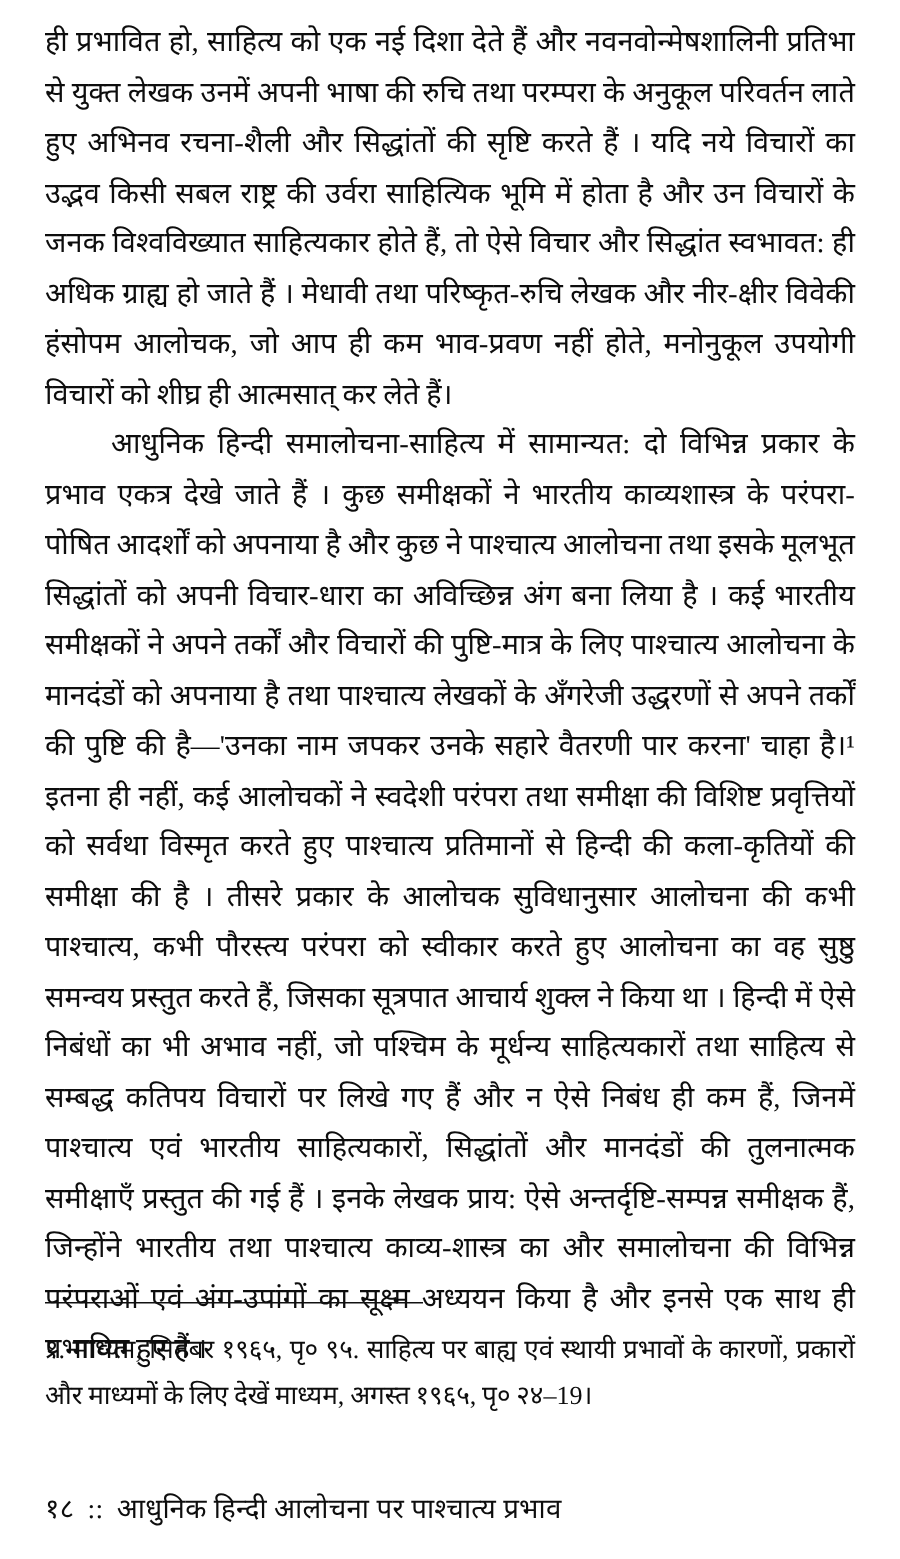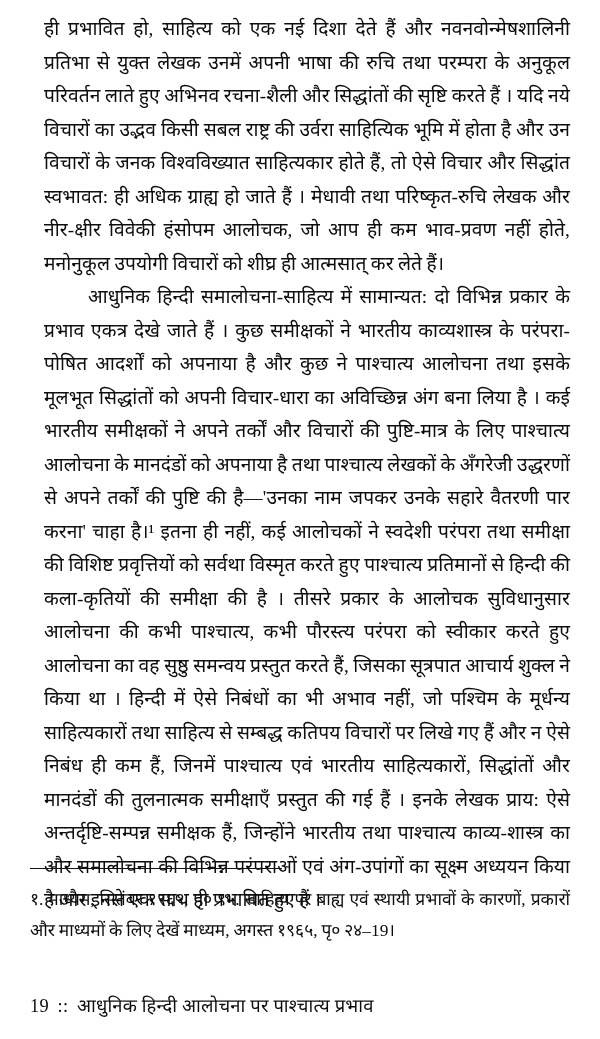--- a/index.html
+++ b/index.html
@@ -12,21 +12,21 @@
     height: 1039px;
     font-family: "Liberation Serif", "DejaVu Serif", serif;
     color: #111111;
     overflow: hidden;
   }
   .page {
     position: relative;
     width: 600px;
     height: 1039px;
     box-sizing: border-box;
-    padding: 12px 30px 0 44px;
+    padding: 12px 30px 0 30px;
     background: #ffffff;
   }
   .body-text {
     font-size: 19.2px;
     line-height: 33.5px;
     text-align: justify;
     text-justify: inter-word;
     letter-spacing: 0.1px;
     color: #0d0d0d;
   }
@@ -86,18 +86,18 @@
   </div>
 
   <div class="footnote-rule"></div>
 
   <div class="footnote tight">
     <span>१.</span>
     <span>माध्यम, सितंबर १९६५, पृ० ९५. साहित्य पर बाह्य एवं स्थायी प्रभावों के कारणों, प्रकारों और माध्यमों के लिए देखें माध्यम, अगस्त १९६५, पृ० २४–19।</span>
   </div>
 
   <div class="footer">
-    <span>19</span>
+    <span>१८</span>
     <span class="sep">::</span>
     <span>आधुनिक हिन्दी आलोचना पर पाश्चात्य प्रभाव</span>
   </div>
 
 </div>
 
 </body></html>

